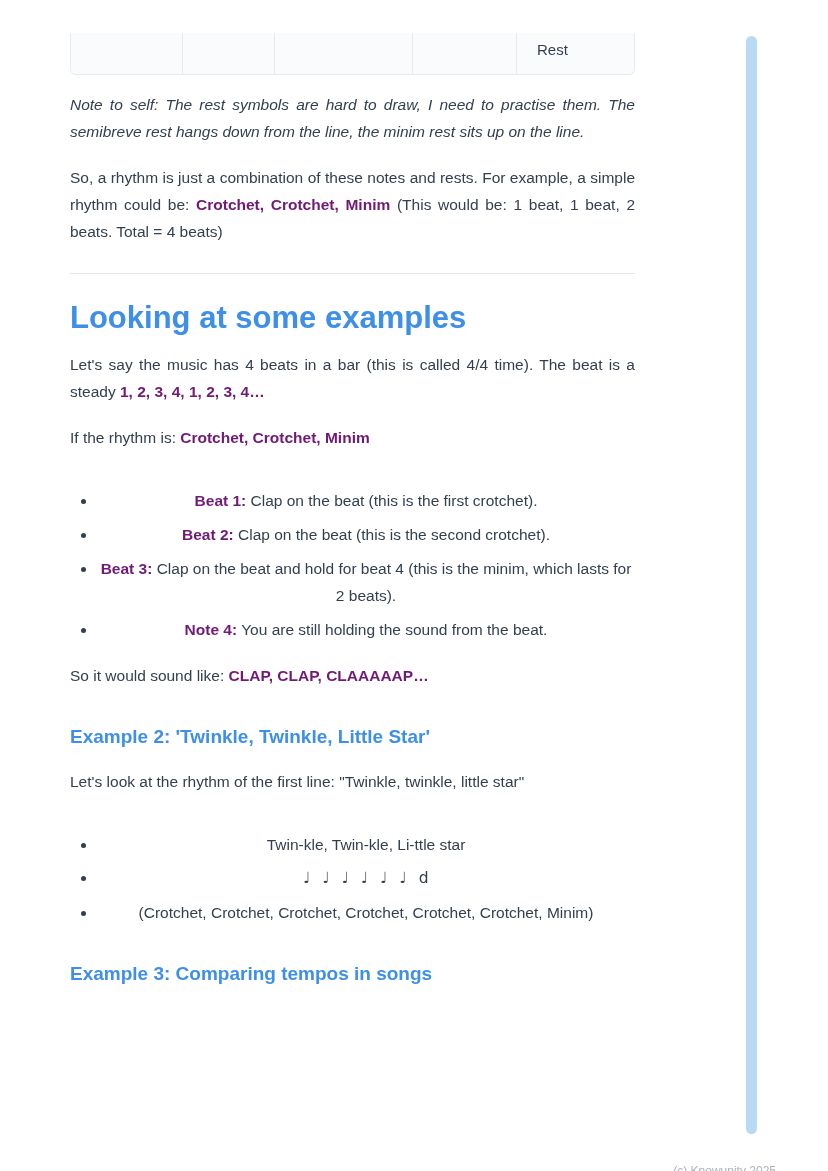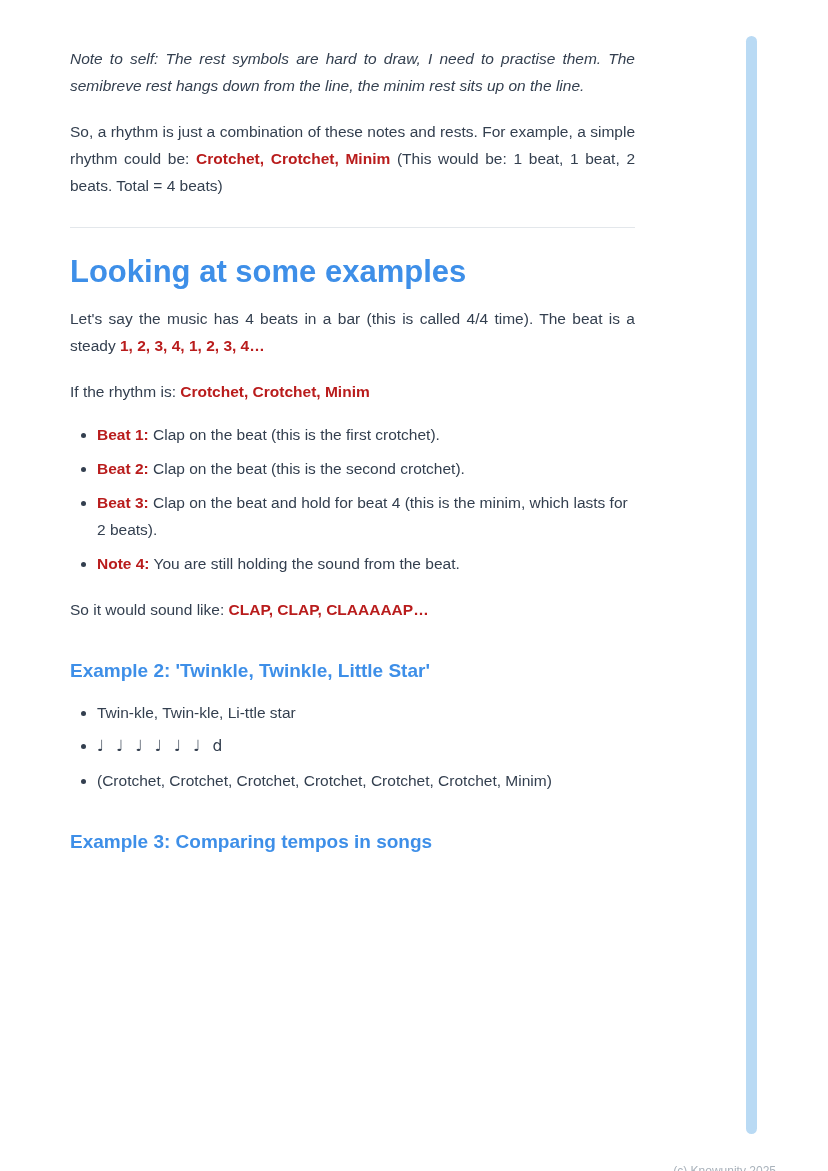--- a/index.html
+++ b/index.html
@@ -30,56 +30,57 @@
     padding-left: 20px;
     font-size: 15px; color: #333f4f;
     background: #fafbfc;
     flex: 0 0 auto;
   }
   .table-cell:last-child { border-right: none; }
   .c1 { width: 112px; } .c2 { width: 92px; } .c3 { width: 138px; } .c4 { width: 104px; } .c5 { width: 117px; }
 
   
   .note {
-    margin-top: 45px;
+    margin-top: 16px;
     font-style: italic;
     font-size: 15.5px;
     line-height: 27px;
     text-align: justify;
   }
   .para {
     margin-top: 19px;
     font-size: 15.5px;
     line-height: 27px;
     text-align: justify;
   }
-  .para b, .note b, li b { color: #b91c1c; }
+  .para b, .note b, li b { color: #701a75; }
   hr.divider {
     margin-top: 28px;
     border: none;
     border-top: 1px solid #e3e7eb;
   }
   h2.section-h {
     margin-top: 30px;
     font-size: 31px;
     line-height: 28px;
     font-weight: 700;
     color: #3e8fe8;
   }
   h3.example-h {
     margin-top: 36px;
     font-size: 19px;
     line-height: 24px;
     font-weight: 700;
     color: #3e8fe8;
   }
   ul.bullets {
-    margin-top: 16px;
+    margin-top: 36px;
     padding-left: 27px;
     list-style: disc;
+    text-align: center;
   }
   ul.bullets li {
     font-size: 15.5px;
     line-height: 27px;
     margin-bottom: 7px;
   }
   ul.bullets li:last-child { margin-bottom: 0; }
   .notes-line { word-spacing: 7px; font-family: "DejaVu Sans", sans-serif; }
 
   
@@ -99,20 +100,29 @@
     color: #a9b2bb;
   }
 </style>
 </head>
 <body>
 
 <div class="page">
 
   <div class="content">
 
+    <div class="table-frag">
+      <div class="table-row">
+        <div class="table-cell c1"></div>
+        <div class="table-cell c2"></div>
+        <div class="table-cell c3"></div>
+        <div class="table-cell c4"></div>
+        <div class="table-cell c5">Rest</div>
+      </div>
+    </div>
 
     <p class="note">Note to self: The rest symbols are hard to draw, I need to practise them. The semibreve rest hangs down from the line, the minim rest sits up on the line.</p>
 
     <p class="para"><span>So, a rhythm is just a combination of these notes and rests. For example, a simple rhythm could be: </span><b>Crotchet, Crotchet, Minim</b><span> (This would be: 1 beat, 1 beat, 2 beats. Total = 4 beats)</span></p>
 
     <hr class="divider">
 
     <h2 class="section-h">Looking at some examples</h2>
 
 
@@ -124,20 +134,21 @@
       <li><b>Beat 1:</b><span> Clap on the beat (this is the first crotchet).</span></li>
       <li><b>Beat 2:</b><span> Clap on the beat (this is the second crotchet).</span></li>
       <li><b>Beat 3:</b><span> Clap on the beat and hold for beat 4 (this is the minim, which lasts for 2 beats).</span></li>
       <li><b>Note 4:</b><span> You are still holding the sound from the beat.</span></li>
     </ul>
 
     <p class="para"><span>So it would sound like: </span><b>CLAP, CLAP, CLAAAAAP…</b></p>
 
     <h3 class="example-h">Example 2: 'Twinkle, Twinkle, Little Star'</h3>
 
+    <p class="para">Let's look at the rhythm of the first line: "Twinkle, twinkle, little star"</p>
 
 
     <ul class="bullets">
       <li>Twin-kle, Twin-kle, Li-ttle star</li>
       <li class="notes-line">♩ ♩ ♩ ♩ ♩ ♩ d</li>
       <li>(Crotchet, Crotchet, Crotchet, Crotchet, Crotchet, Crotchet, Minim)</li>
     </ul>
 
 
     <h3 class="example-h">Example 3: Comparing tempos in songs</h3>

